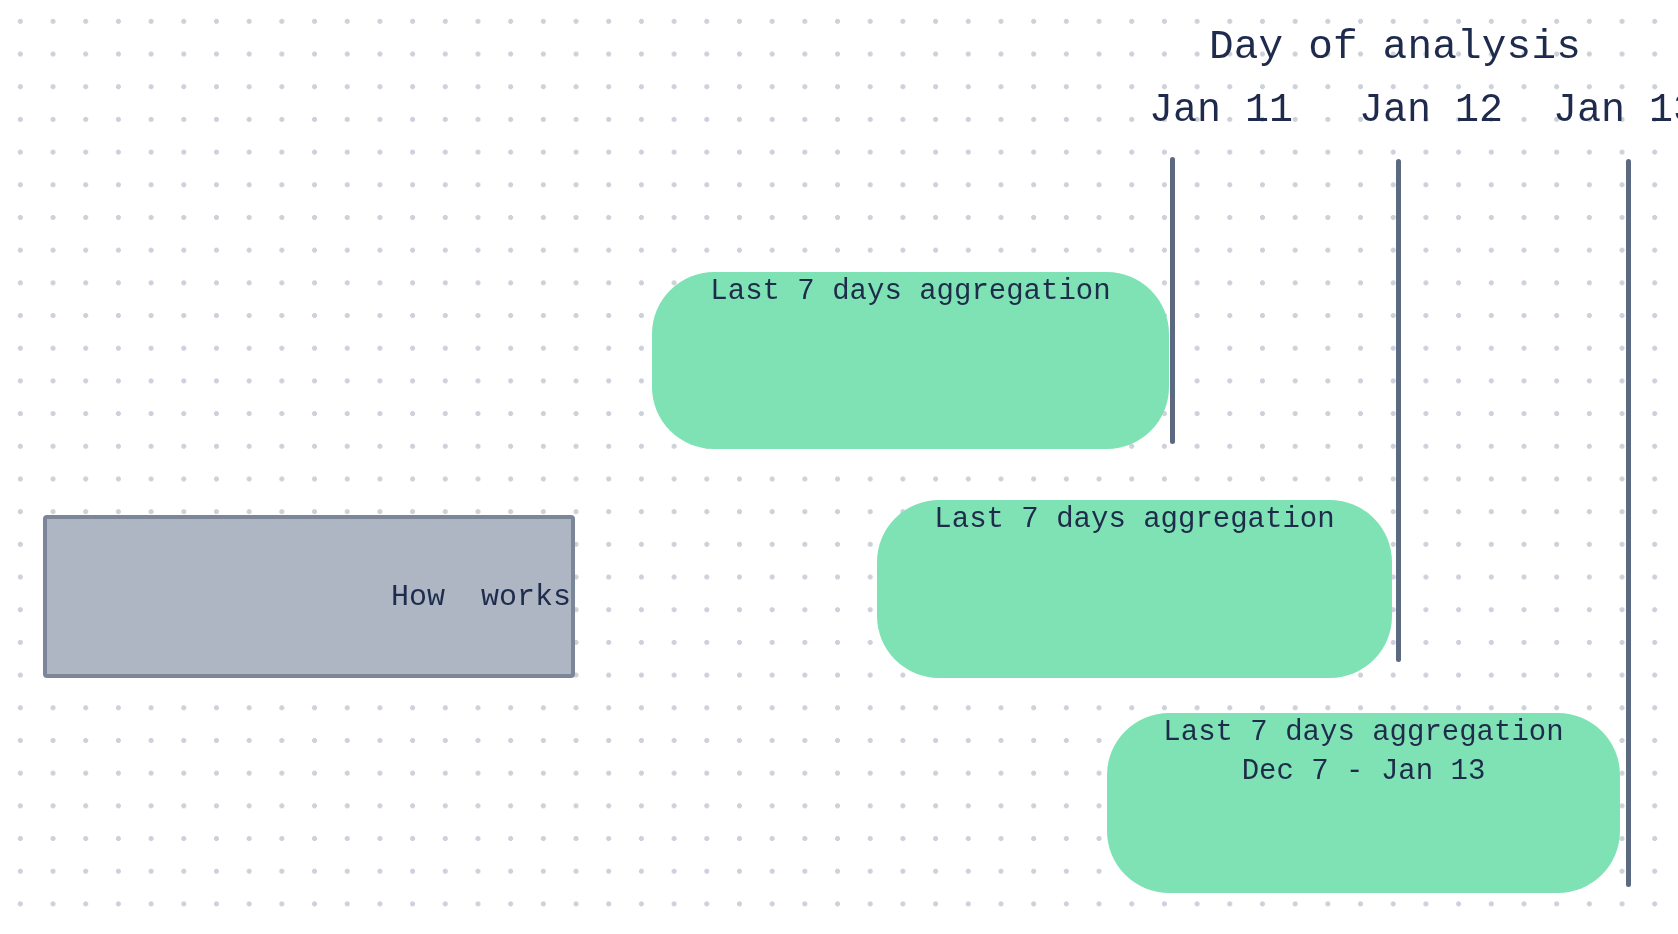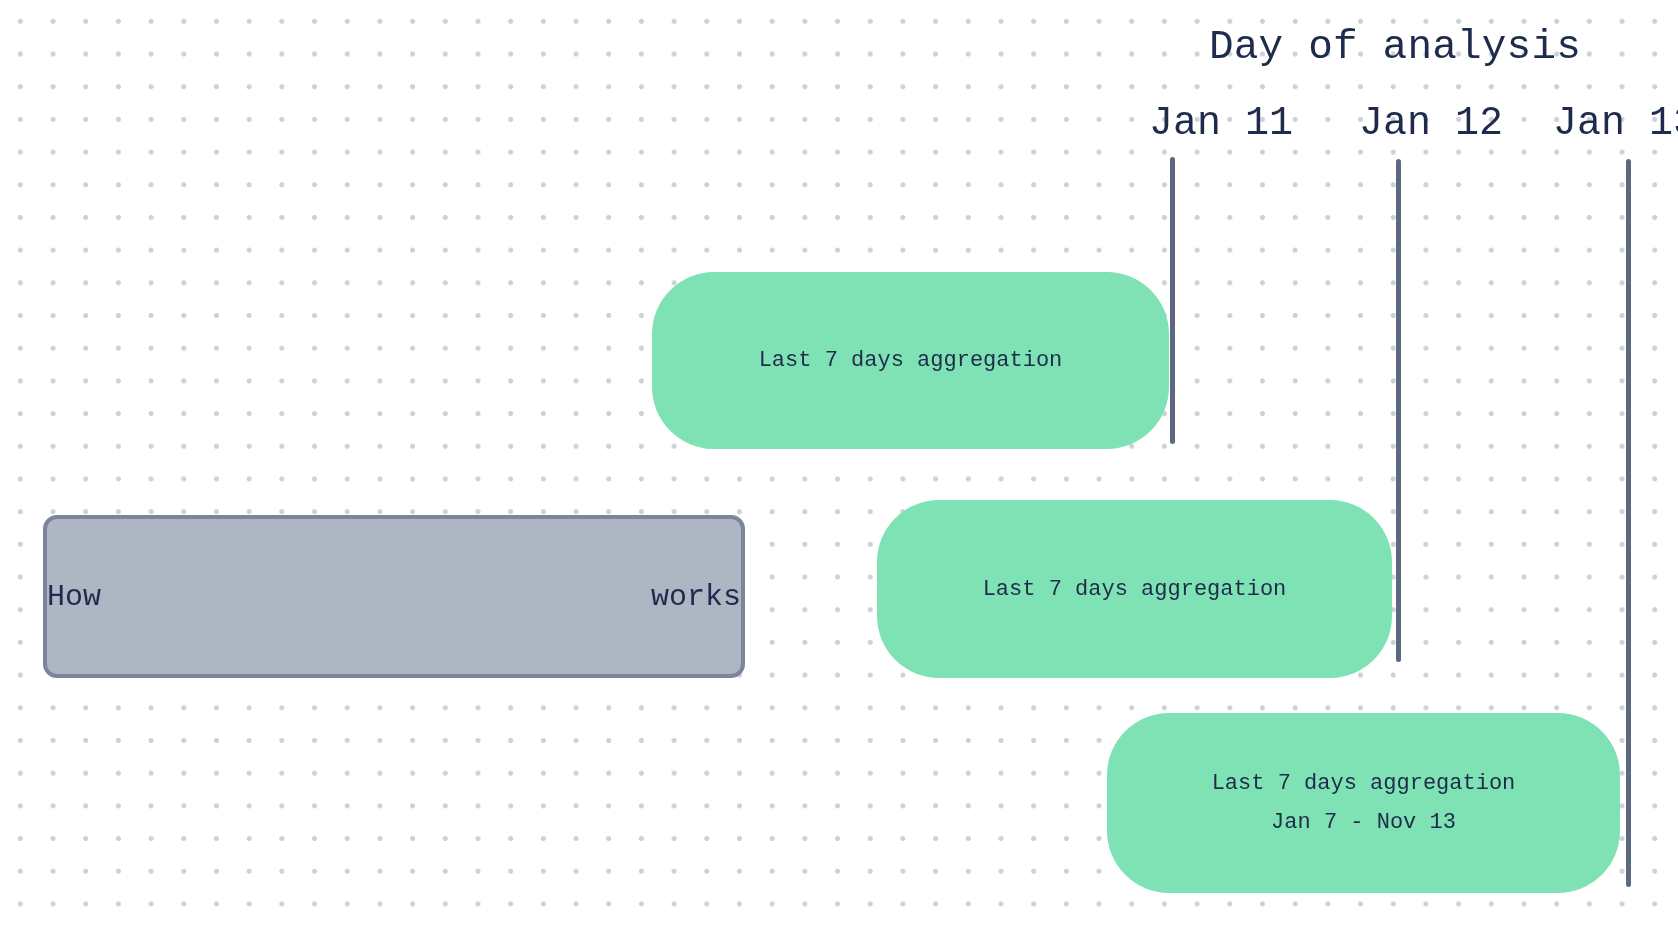--- a/index.html
+++ b/index.html
@@ -25,21 +25,21 @@
     width: 400px;
     text-align: center;
     font-size: 41px;
     font-weight: 500;
     color: #1e2b4d;
     letter-spacing: 0.2px;
     white-space: nowrap;
   }
   .day-label {
     position: absolute;
-    top: 101px;
+    top: 88px;
     width: 200px;
     text-align: center;
     font-size: 40px;
     font-weight: 500;
     color: #1e2b4d;
     white-space: nowrap;
   }
   .day-label.d1 { left: 1121px; }
   .day-label.d2 { left: 1303px; text-align: right; }
   .day-label.d3 { left: 1525px; }
@@ -54,43 +54,42 @@
   .day-line.l2 { left: 1396px; top: 159px; height: 503px; }
   .day-line.l3 { left: 1626px; top: 159px; height: 728px; }
 
   .agg-box {
     position: absolute;
     background: #7fe2b5;
     border-radius: 62px;
     display: flex;
     flex-direction: column;
     align-items: center;
-    justify-content: center;
     color: #1e2b4a;
-    font-size: 22px;
+    font-size: 29px;
     line-height: 39px;
     text-align: center;
   }
   .agg-box.b1 { left: 652px;  top: 272px; width: 517px; height: 177px; }
   .agg-box.b2 { left: 877px;  top: 500px; width: 515px; height: 178px; }
   .agg-box.b3 { left: 1107px; top: 713px; width: 513px; height: 180px; }
 
   .legend-box {
     position: absolute;
     left: 43px;
     top: 515px;
-    width: 702px;
+    width: 532px;
     height: 163px;
     box-sizing: border-box;
     background: #aeb6c3;
     border: 4px solid #7b8799;
-    border-radius: 14px;
+    border-radius: 4px;
     display: flex;
     align-items: center;
-    justify-content: space-between;
+    justify-content: flex-end;
     color: #1d2b4d;
     font-size: 30px;
     white-space: pre;
   }
   .legend-box b { font-weight: 700; }
 </style>
 </head>
 <body>
 
 <div class="canvas">
@@ -108,20 +107,20 @@
   <div class="agg-box b1">
     <div>Last 7 days aggregation</div>
   </div>
 
   <div class="agg-box b2">
     <div>Last 7 days aggregation</div>
   </div>
 
   <div class="agg-box b3">
     <div>Last 7 days aggregation</div>
-    <div>Jan 7 - Nov 13</div>
+    <div>Dec 7 - Jan 13</div>
   </div>
 
   <div class="legend-box">
     <span>How </span><span> works</span>
   </div>
 
 </div>
 
 </body></html>

